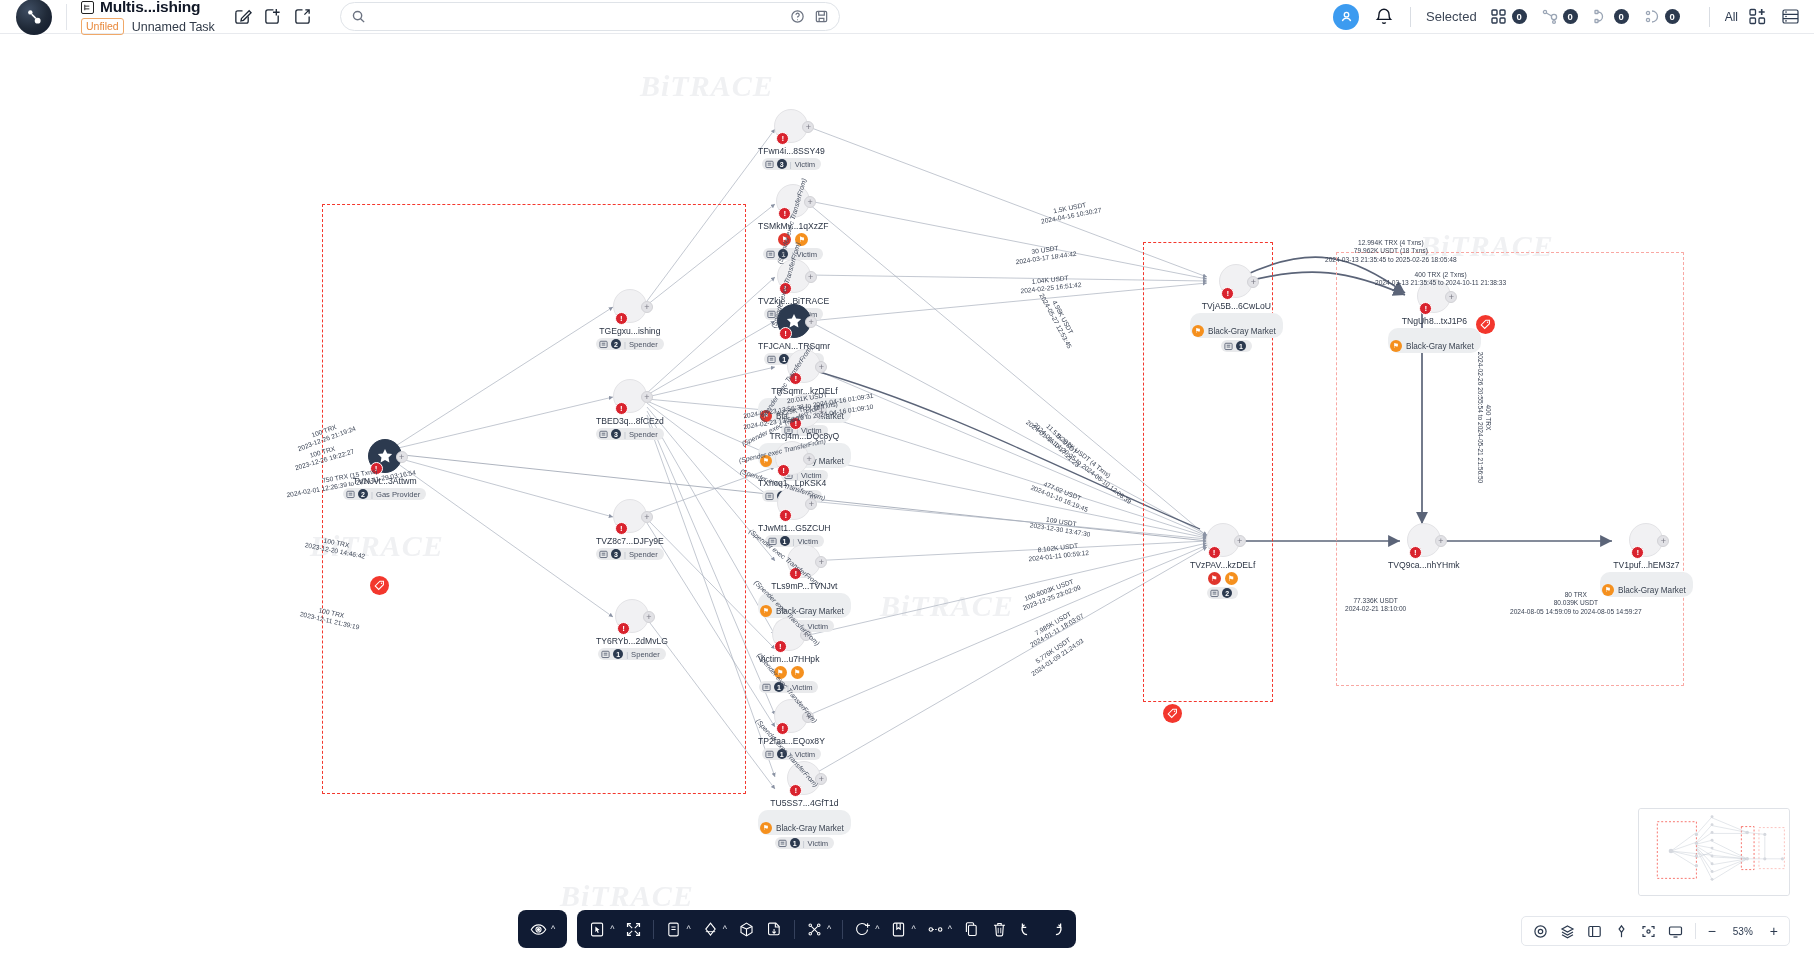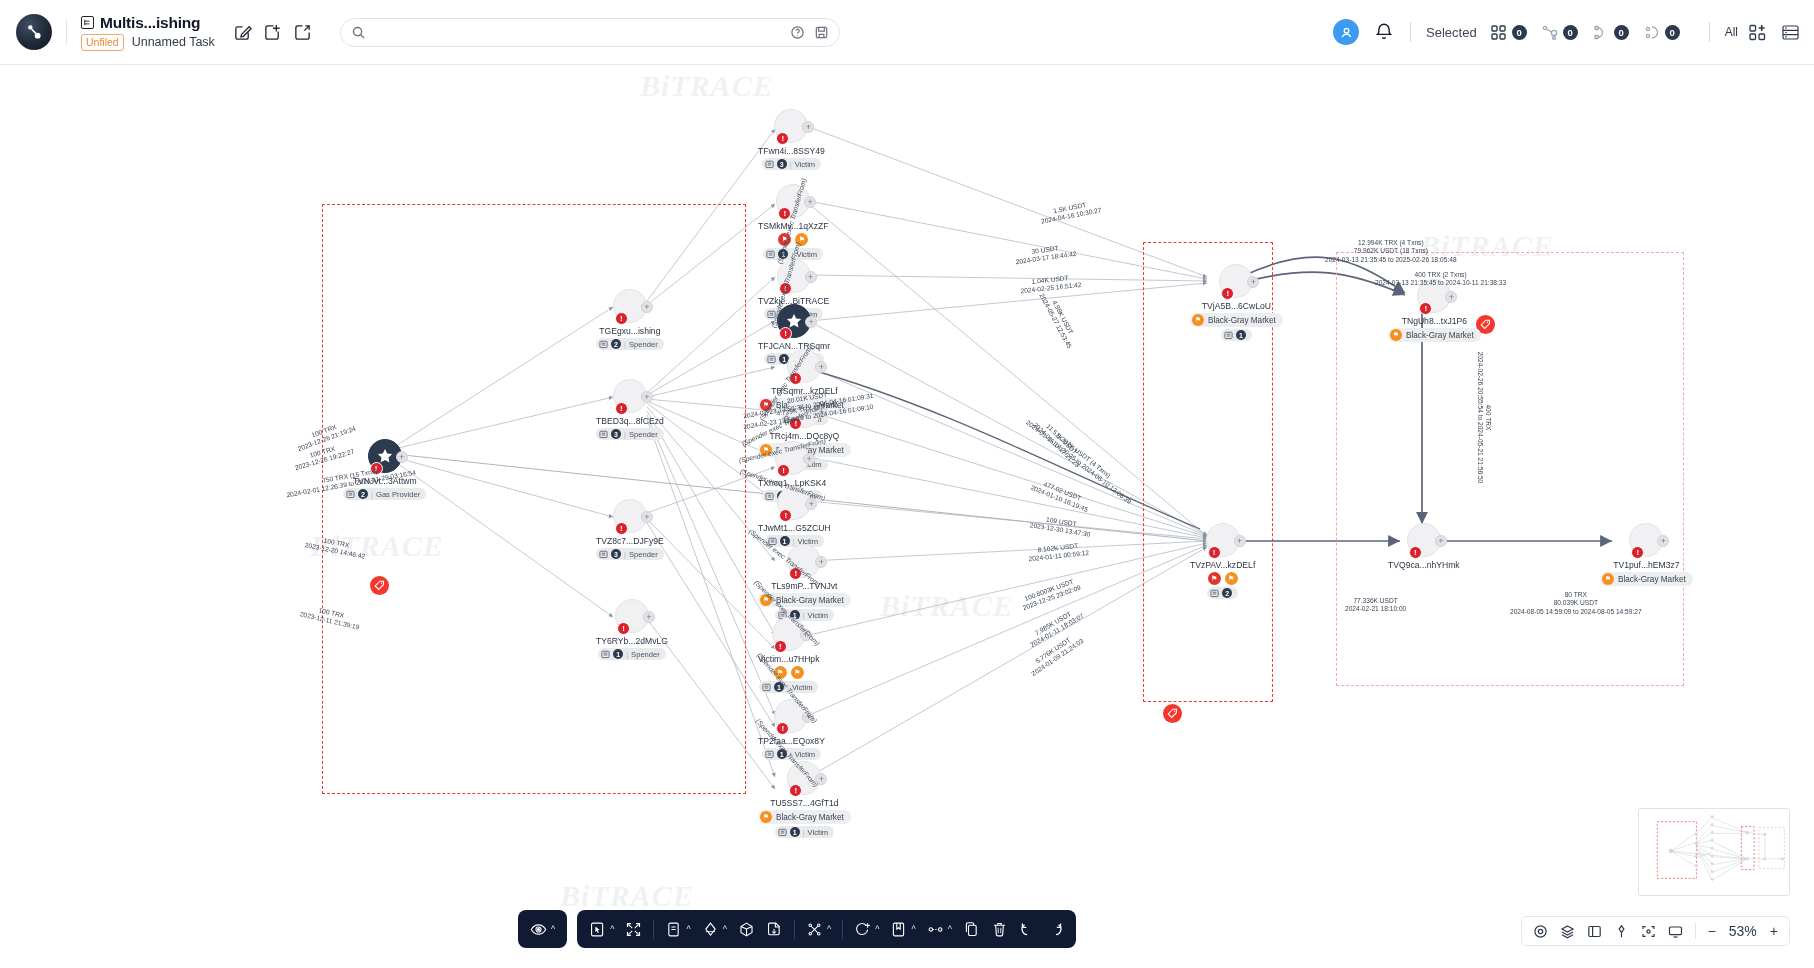--- a/index.html
+++ b/index.html
@@ -6,21 +6,21 @@
   html, body {
     width: 1814px; height: 968px;
     font-family: "Liberation Sans", sans-serif;
     background: #ffffff;
     overflow: hidden;
   }
   #app { position: relative; width: 1814px; height: 968px; }
 
   
   .header {
-    position: absolute; top: 0; left: 0; width: 1814px; height: 65px;
+    position: absolute; top: 0; left: 0; width: 1814px; height: 34px;
     background: #fff; border-bottom: 1px solid #e8eaee;
     display: flex; align-items: center; z-index: 40;
   }
   .logo {
     width: 36px; height: 36px; border-radius: 50%; margin-left: 16px;
     background: radial-gradient(circle at 35% 30%, #3f4e63 0%, #1f2937 55%, #0f172a 100%);
     display: flex; align-items: center; justify-content: center; flex: none;
   }
   .logo svg { width: 22px; height: 22px; }
   .hdr-sep { width: 1px; height: 26px; background: #e2e5ea; margin: 0 14px; }
@@ -115,21 +115,21 @@
     display:flex; align-items:center; gap: 3px; border-radius: 9px; padding: 1px 6px 1px 3px;
     background: #e9eaec; font-size: 7.6px; color: #4a5263; white-space: nowrap;
   }
   .chip .ci { width: 9px; height: 9px; color:#5b6476; }
   .chip .cnum {
     width: 10px; height: 10px; border-radius: 50%; background:#2c3a4f; color:#fff;
     font-size: 7px; display:flex;align-items:center;justify-content:center; font-weight:bold;
   }
   .chip .bar { color:#b9bec7; }
   .tagchip {
-    display:flex; align-items:center; gap: 4px; border-radius: 10px; padding: 1px 7px 1px 2px;
+    display:flex; align-items:center; gap: 4px; border-radius: 10px; padding: 12px 7px 1px 2px;
     background: #eceef0; font-size: 8.2px; color: #3b4452; white-space: nowrap;
   }
   .tagchip .dot {
     width: 12px; height: 12px; border-radius:50%; display:flex;align-items:center;justify-content:center;
     color:#fff; font-size:7px;
   }
   .dot.red { background:#e0352c; }
   .dot.org { background:#f5901e; }
   .icon-only {
     width: 13px; height: 13px; border-radius:50%; display:flex;align-items:center;justify-content:center;
@@ -169,21 +169,21 @@
     position:absolute; right: 24px; bottom: 72px; width: 152px; height: 88px;
     background:#fff; border:1px solid #dfe2e7; border-radius: 3px; overflow:hidden;
   }
   .zoombar {
     position:absolute; right: 24px; bottom: 22px; height: 30px; display:flex; align-items:center;
     gap: 12px; background:#fff; border:1px solid #e4e7ec; border-radius: 5px; padding: 0 11px;
   }
   .zoombar .zi { width: 15px; height: 15px; color:#2c3a4f; cursor:pointer; }
   .zoombar .zi svg { width:100%; height:100%; display:block; }
   .zsep { width:1px; height:16px; background:#e0e3e8; }
-  .zpct { font-size: 14px; color:#2c3a4f; min-width: 30px; text-align:center; }
+  .zpct { font-size: 10px; color:#2c3a4f; min-width: 30px; text-align:center; }
   .zbtn { font-size: 14px; color:#2c3a4f; cursor:pointer; line-height:1; }
 </style>
 </head>
 <body>
 
 <div id="app">
 
   <div class="header">
     <div class="logo">
       <svg viewBox="0 0 24 24" fill="none" stroke="#fff" stroke-width="1.6">

